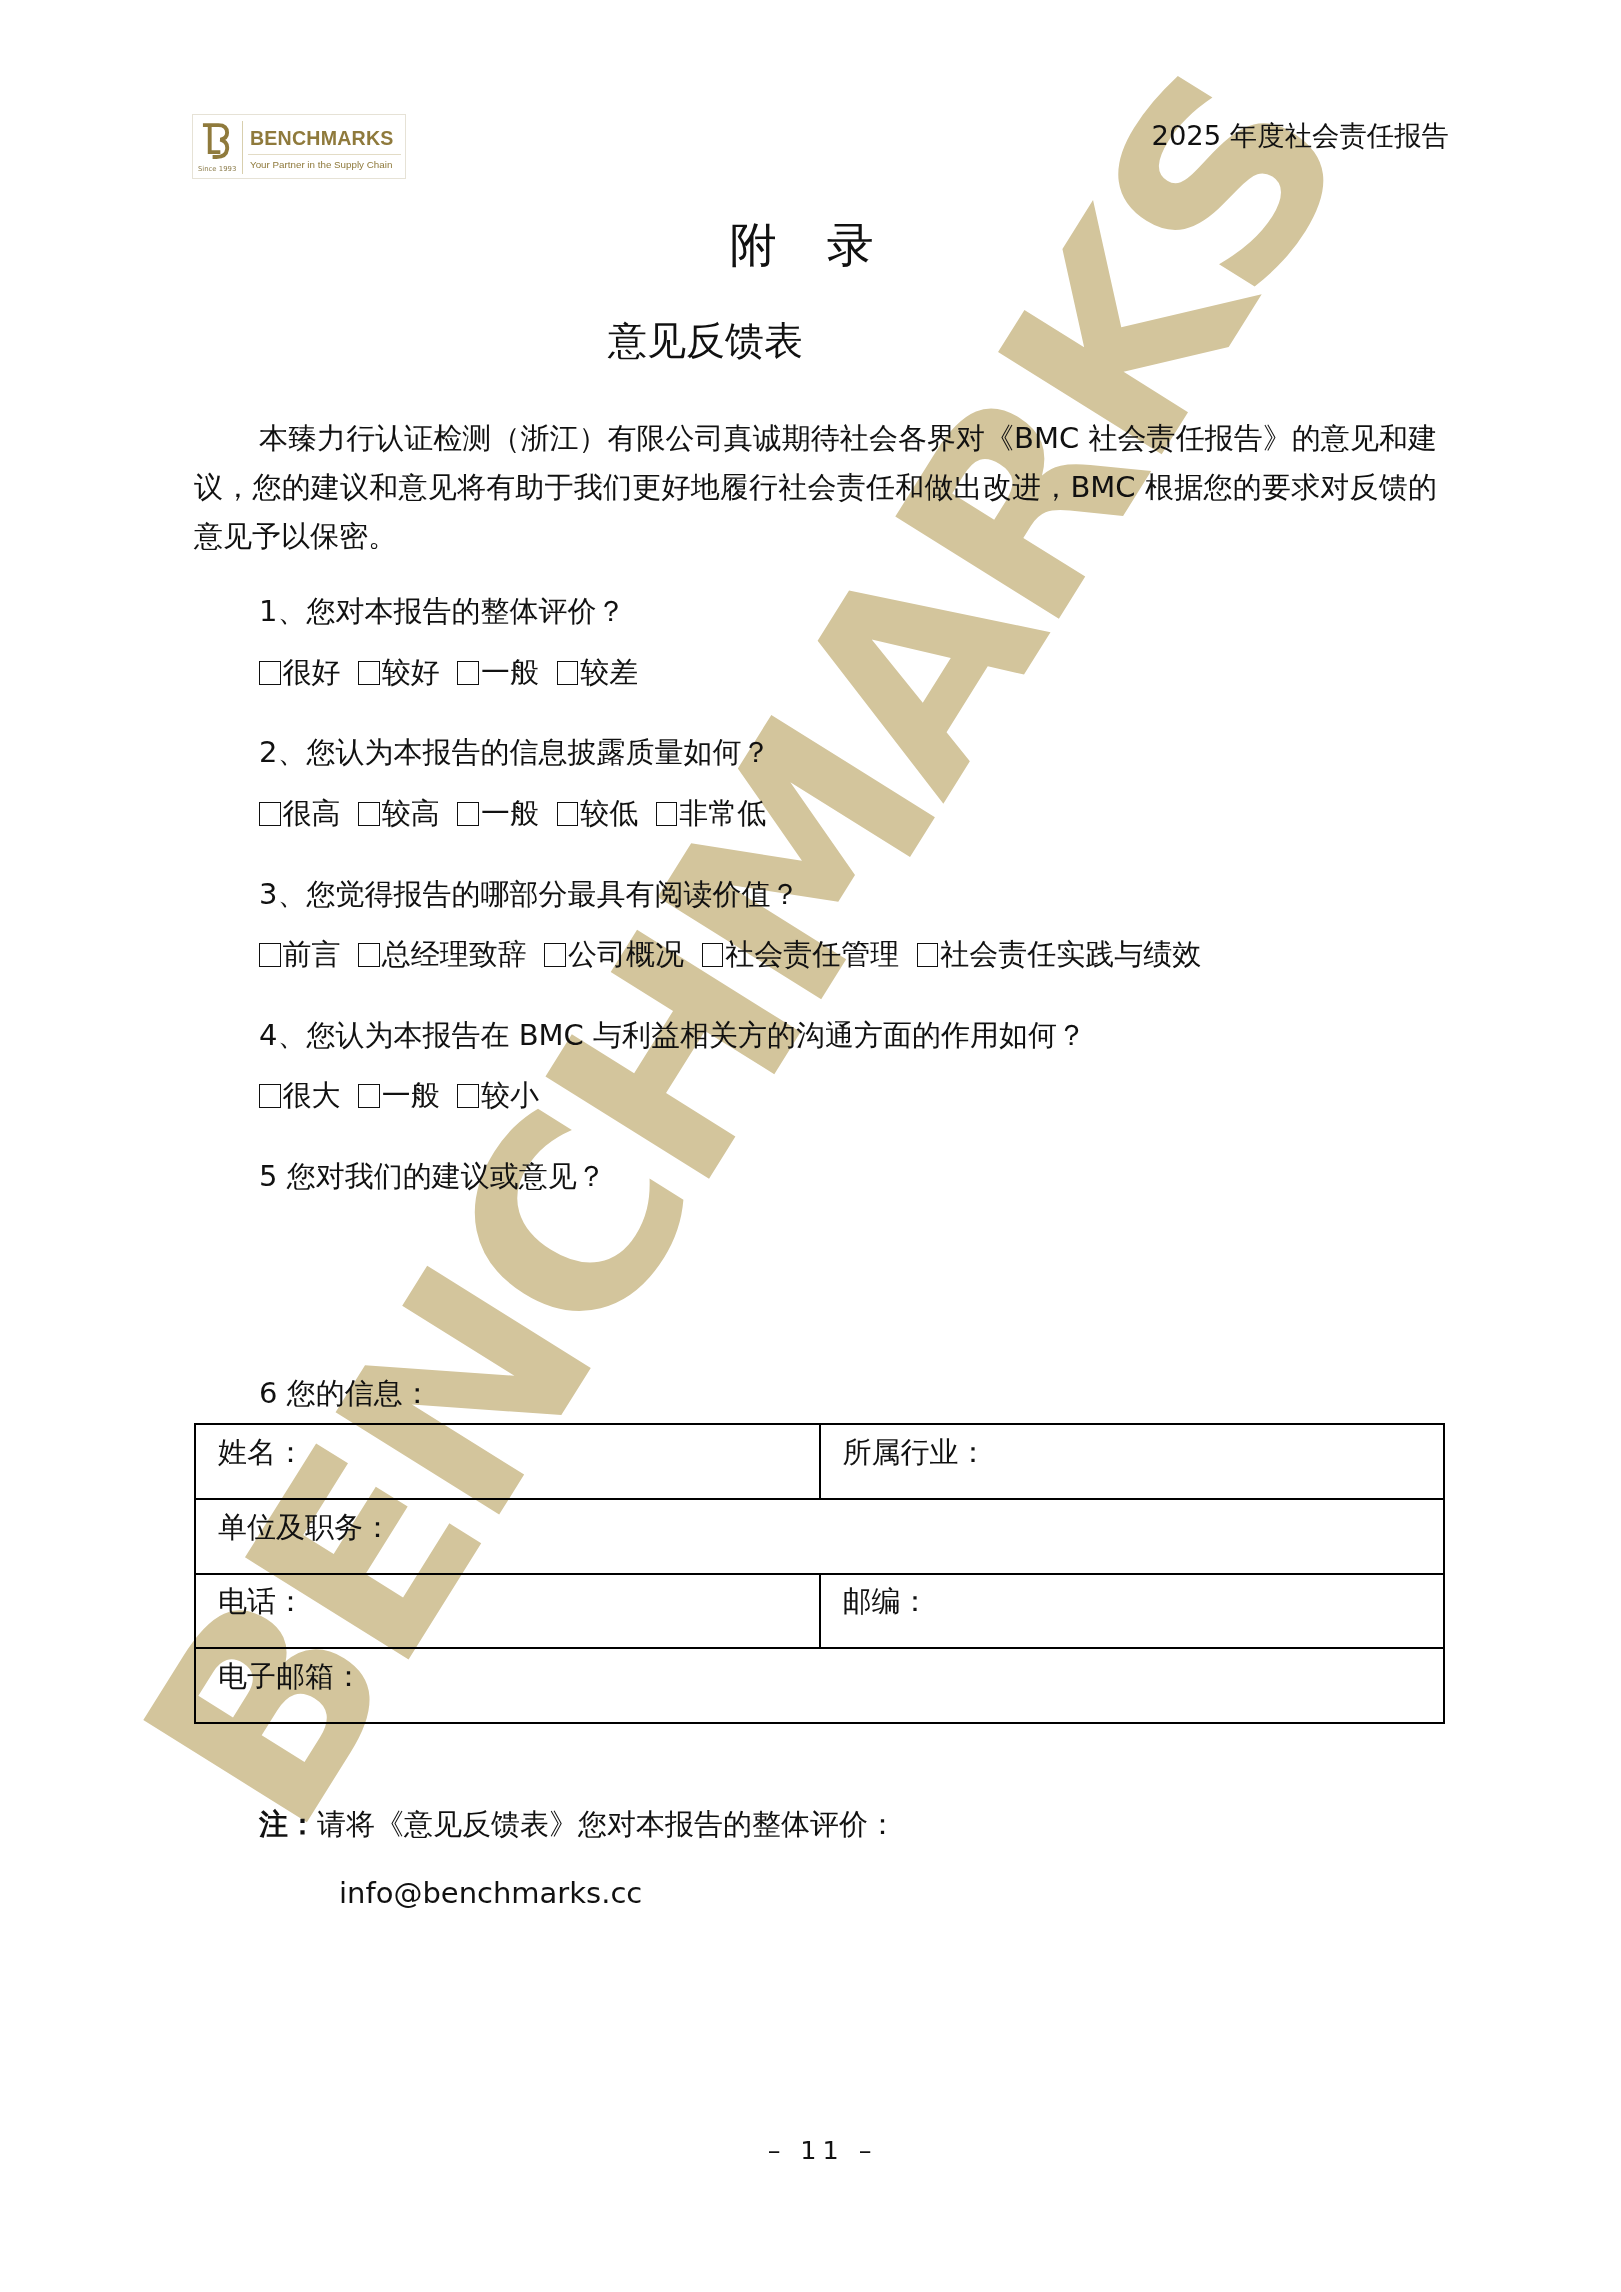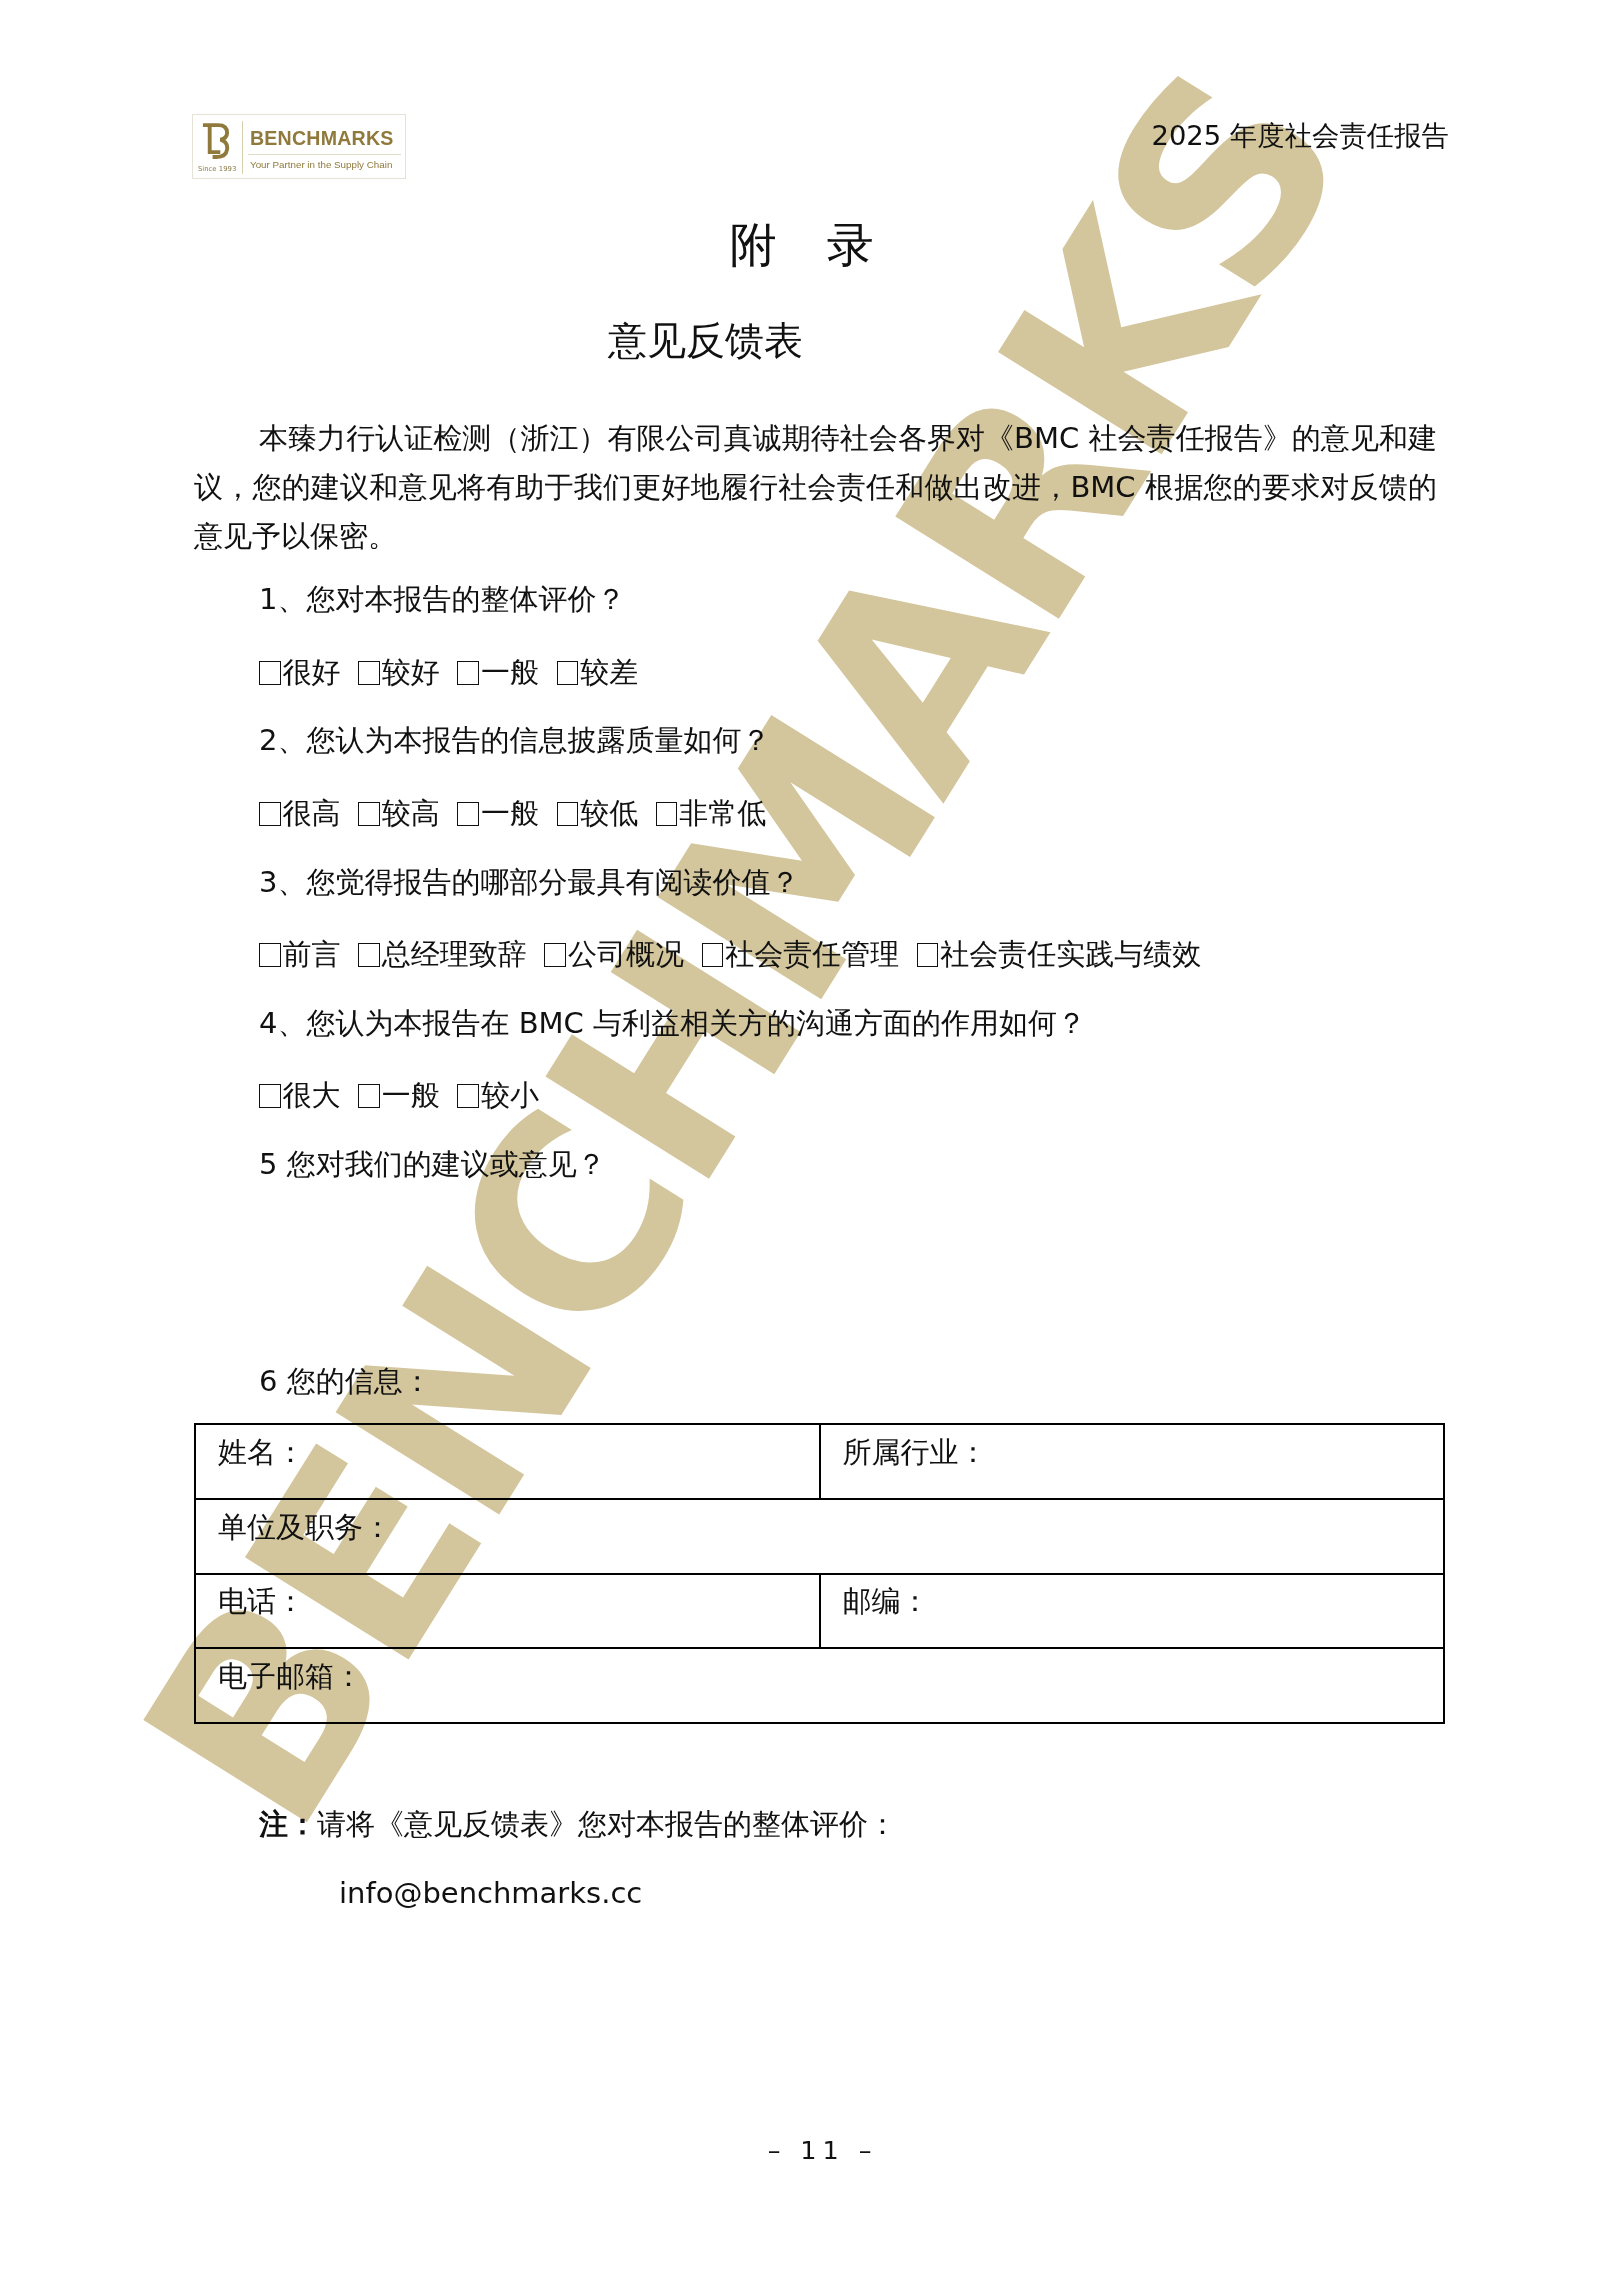--- a/index.html
+++ b/index.html
@@ -23,21 +23,21 @@
   .content { position: relative; z-index: 1; }
 
   .appendix { position: absolute; left: 0; width: 1621px; top: 214px; text-align: center;
               font-size: 47px; font-weight: normal; letter-spacing: 17.6px; }
   .form-title { position: absolute; left: 0; width: 1411px; top: 314px; text-align: center;
                 font-size: 39px; }
 
   .intro { position: absolute; left: 194px; width: 1243px; top: 414px; font-size: 29px;
            line-height: 49px; text-indent: 65px; text-align: justify; }
 
-  .q { position: absolute; left: 259px; font-size: 29px; white-space: nowrap; }
+  .q { position: absolute; left: 259px; font-size: 29px; white-space: nowrap; margin-top: 12px; }
   .opts { position: absolute; left: 259px; font-size: 29px; white-space: nowrap; display: flex; gap: 17.6px; }
   .opt { display: inline-flex; align-items: center; }
   .box { display: inline-block; width: 21.6px; height: 24.5px; border: 1.5px solid #111; margin-right: 2px; box-sizing: border-box; background: transparent; }
 
   .info-table { position: absolute; left: 194px; top: 1423px; width: 1251px; border-collapse: collapse;
                 font-size: 29px; }
   .info-table td { border: 2.9px solid #000; height: 65px; padding: 0 22px; vertical-align: top; padding-top: 7.8px; }
   .info-table tr.shaded td { background: rgba(236,232,221,0.92); }
   .info-table td.half { width: 50%; }
 

